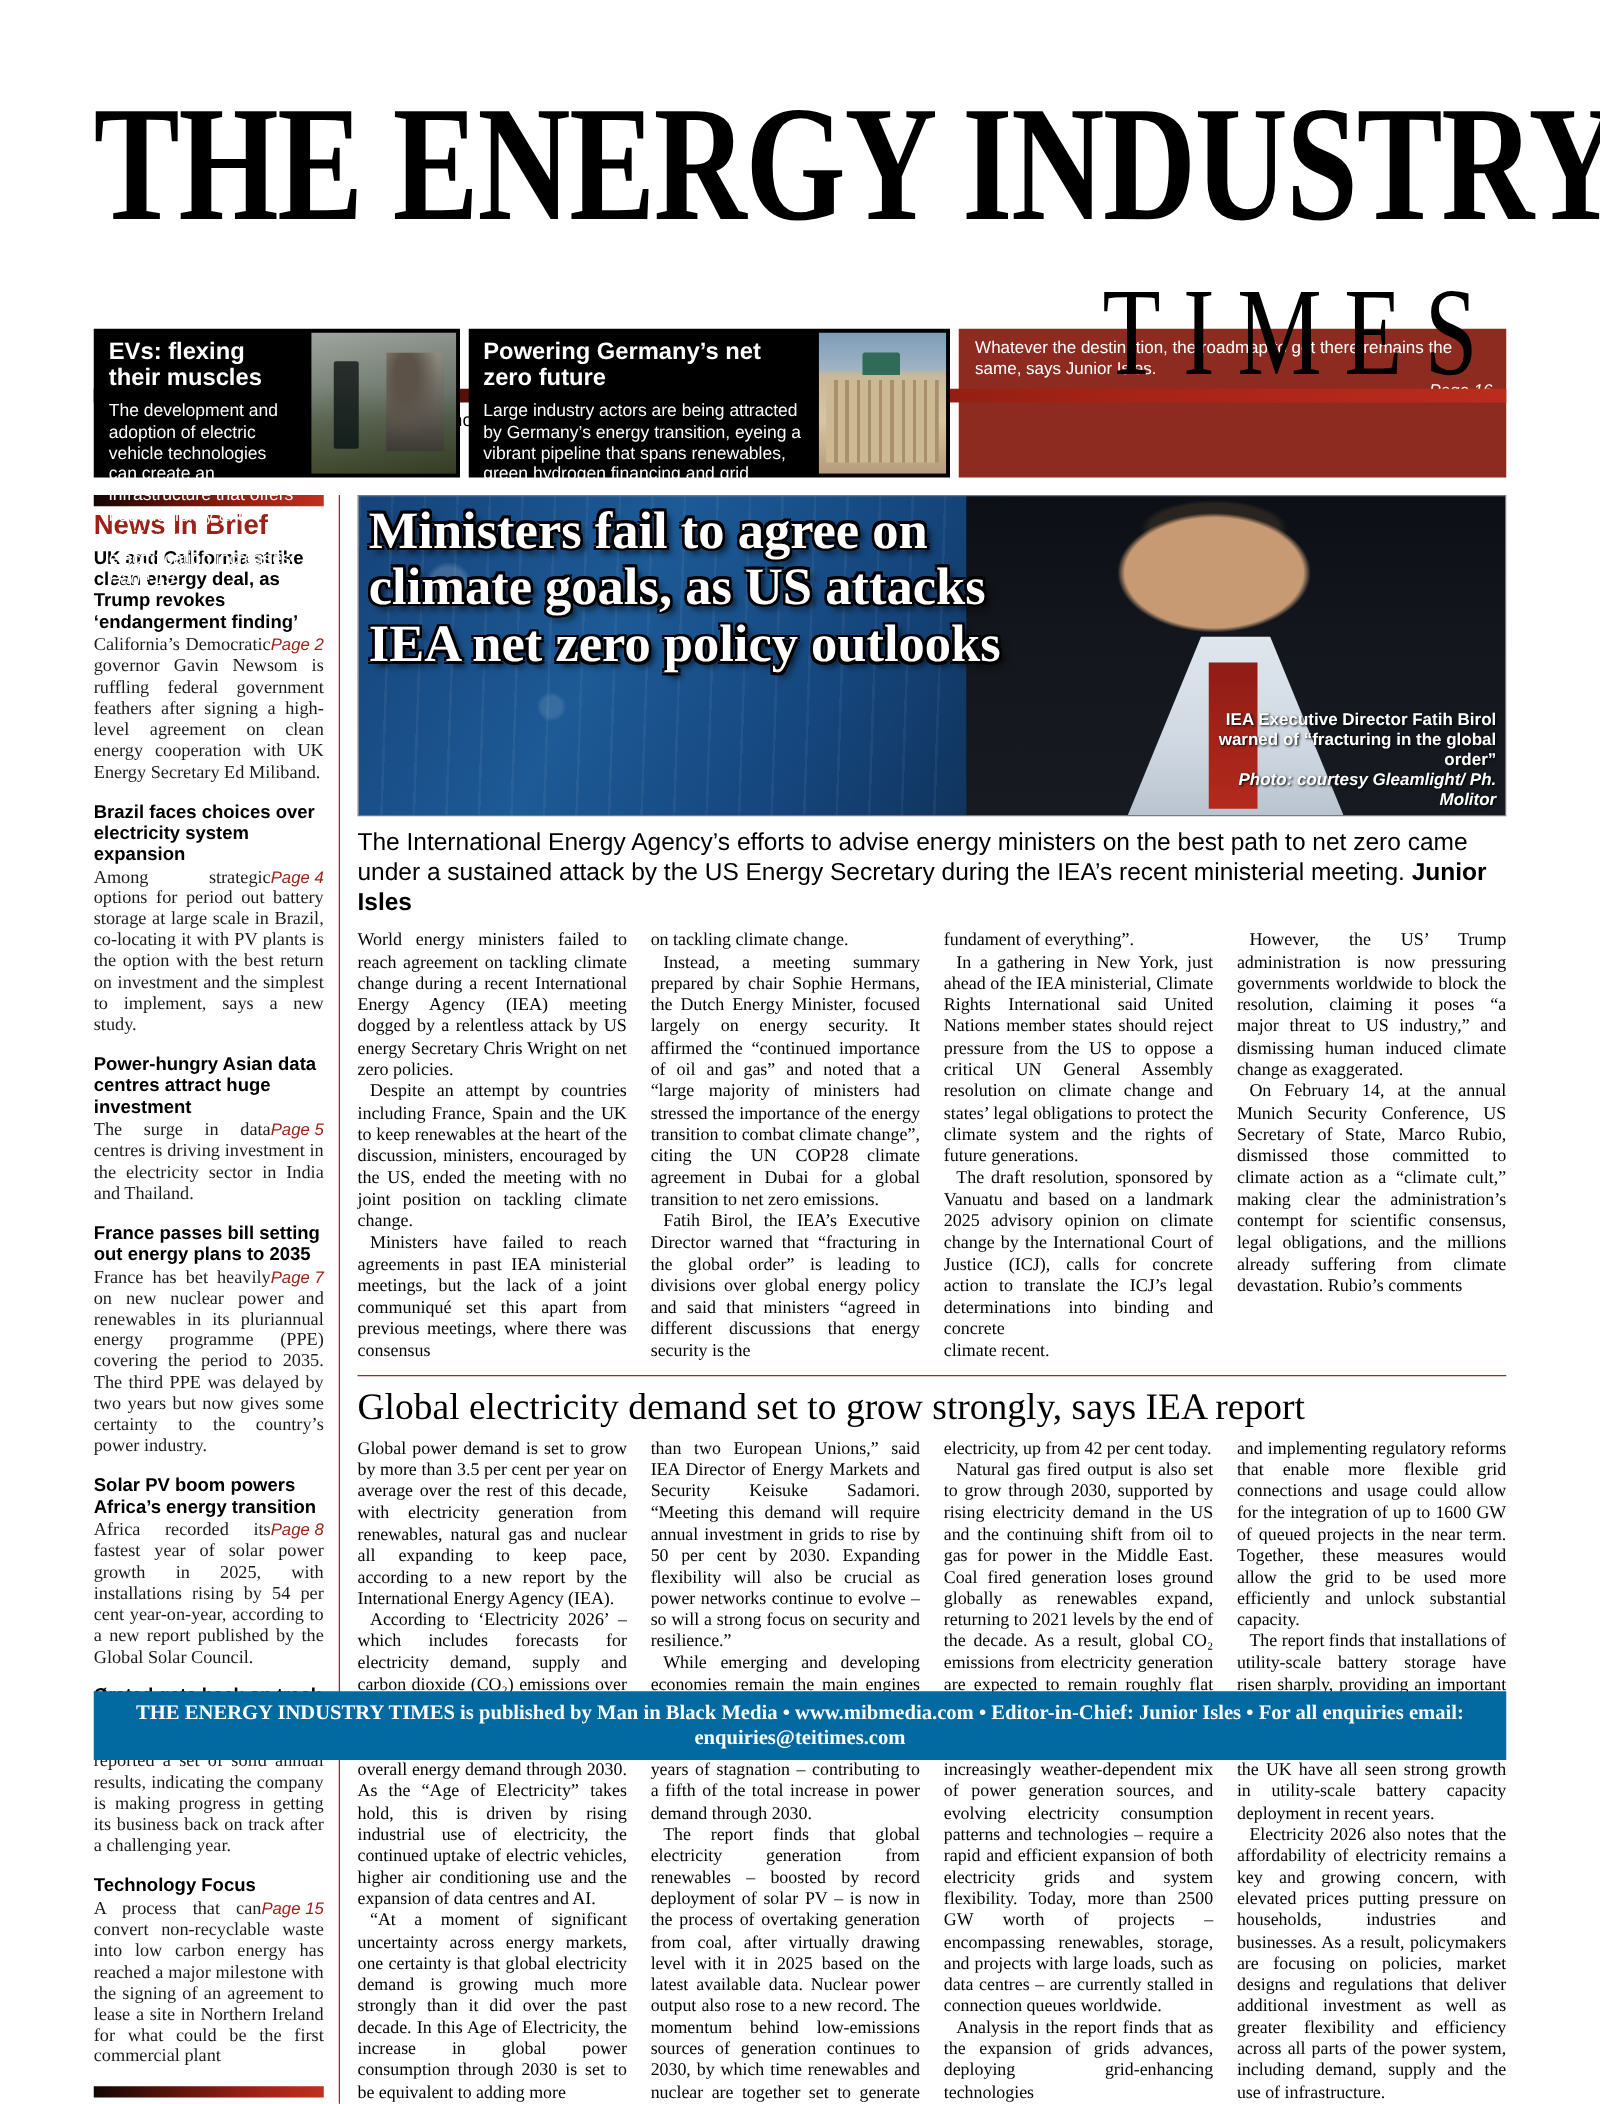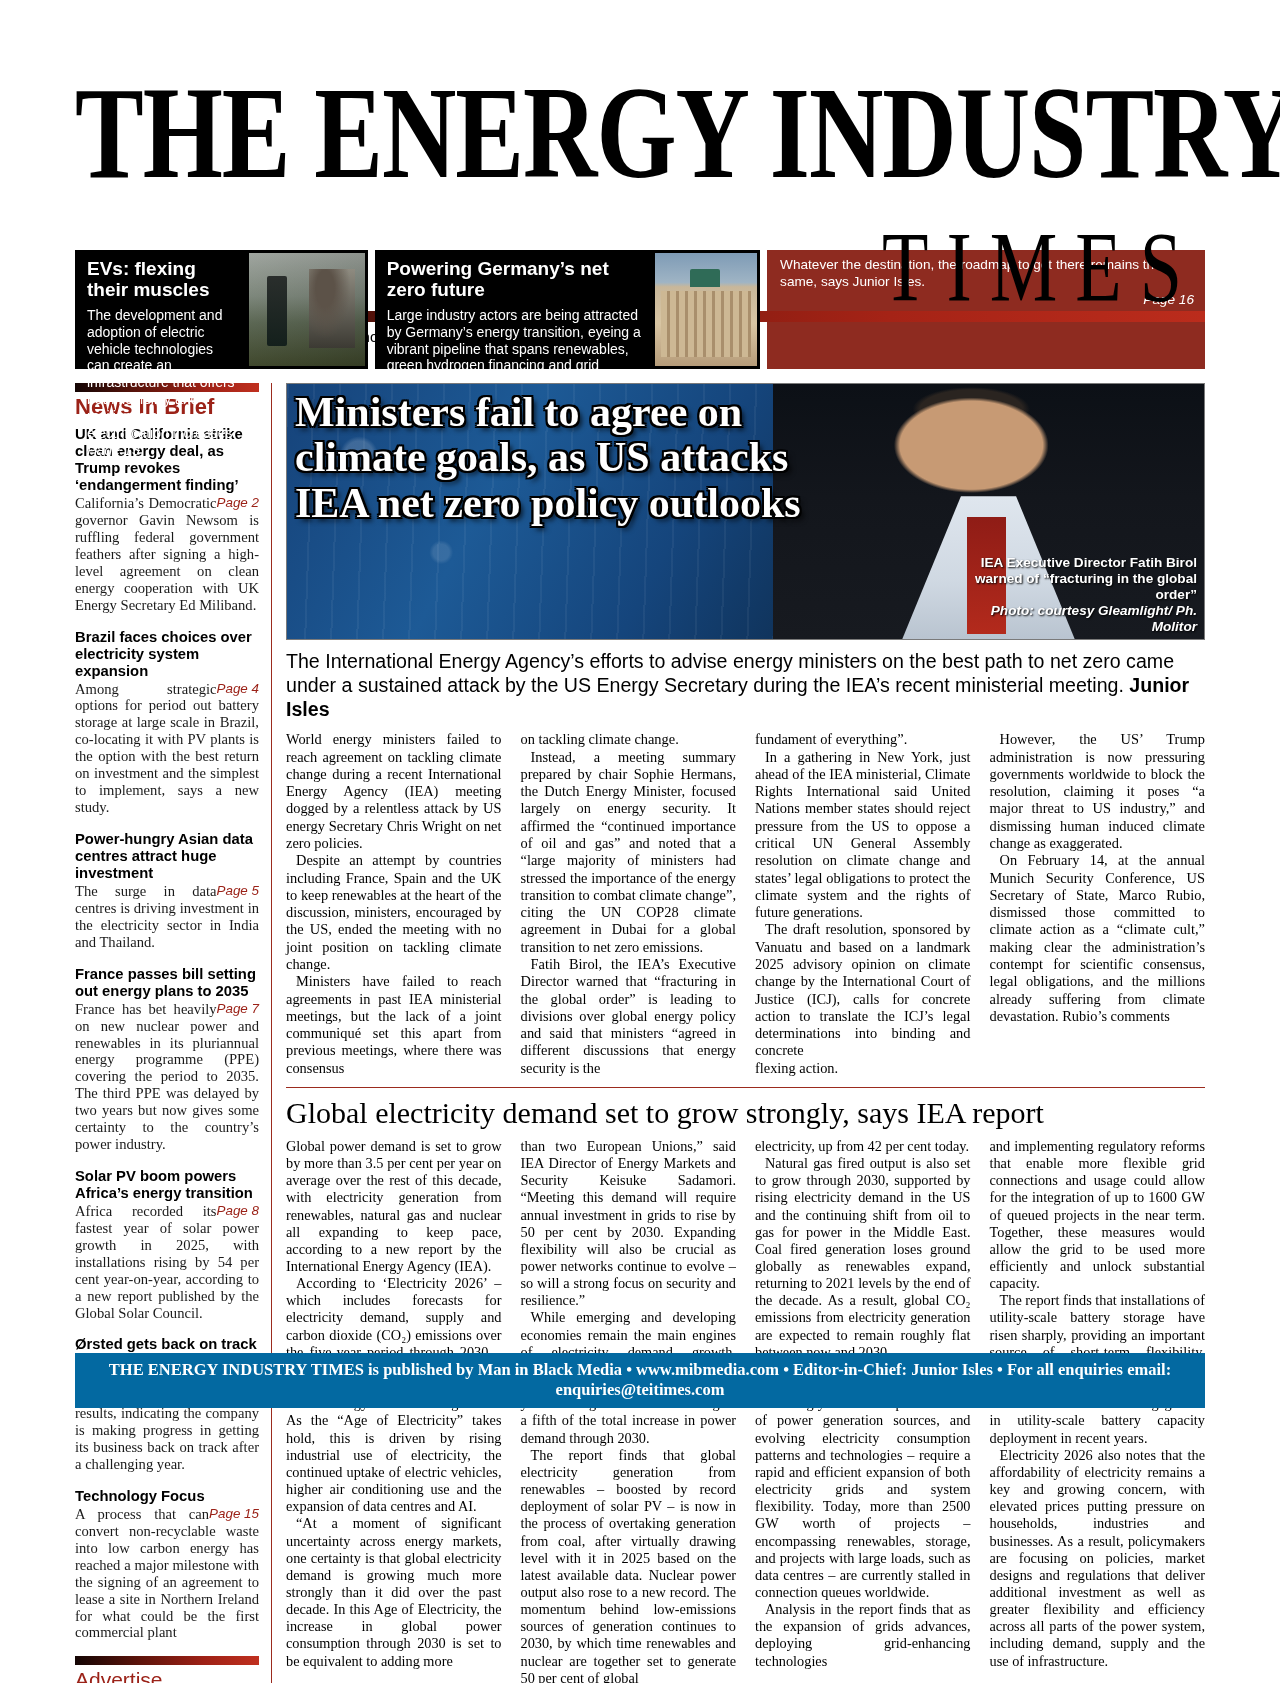--- a/index.html
+++ b/index.html
@@ -48,21 +48,21 @@
   }
   .mast-info {
     display:flex; align-items:baseline;
     padding-top:6px;
     font-size:14.5px;
   }
   .mast-info .issue { flex:0 0 auto; }
   .mast-info .site { font-weight:700; font-size:15px; margin-left:96px; }
 
   
-  .teasers { display:flex; gap:7px; height:119px; }
+  .teasers { display:flex; gap:7px; margin-top:13px; height:119px; }
   .teaser { background:#000; color:#fff; display:flex; position:relative; }
   .teaser.t1 { width:375px; }
   .teaser.t2 { width:494px; }
   .teaser-body { padding:9px 10px 6px 12px; flex:1 1 auto; }
   .teaser-h {
     font-size:19px; font-weight:700; line-height:1.08; margin:0 0 7px 0;
   }
   .teaser-p { font-size:14px; line-height:1.2; margin:0; }
   .teaser-pg { font-style:italic; font-size:14.2px; display:block; margin-top:1px; }
   .teaser-img { width:116px; flex:0 0 116px; align-self:stretch; margin:3px 3px 3px 0; overflow:hidden; position:relative; }
@@ -305,21 +305,21 @@
       <div class="cols4">
         <p class="first">World energy ministers failed to reach agreement on tackling climate change during a recent International Energy Agency (IEA) meeting dogged by a relentless attack by US energy Secretary Chris Wright on net zero policies.</p>
         <p>Despite an attempt by countries including France, Spain and the UK to keep renewables at the heart of the discussion, ministers, encouraged by the US, ended the meeting with no joint position on tackling climate change.</p>
         <p>Ministers have failed to reach agreements in past IEA ministerial meetings, but the lack of a joint communiqué set this apart from previous meetings, where there was consensus</p>
         <p class="first">on tackling climate change.</p>
         <p>Instead, a meeting summary prepared by chair Sophie Hermans, the Dutch Energy Minister, focused largely on energy security. It affirmed the “continued importance of oil and gas” and noted that a “large majority of ministers had stressed the importance of the energy transition to combat climate change”, citing the UN COP28 climate agreement in Dubai for a global transition to net zero emissions.</p>
         <p>Fatih Birol, the IEA’s Executive Director warned that “fracturing in the global order” is leading to divisions over global energy policy and said that ministers “agreed in different discussions that energy security is the</p>
         <p class="first">fundament of everything”.</p>
         <p>In a gathering in New York, just ahead of the IEA ministerial, Climate Rights International said United Nations member states should reject pressure from the US to oppose a critical UN General Assembly resolution on climate change and states’ legal obligations to protect the climate system and the rights of future generations.</p>
         <p>The draft resolution, sponsored by Vanuatu and based on a landmark 2025 advisory opinion on climate change by the International Court of Justice (ICJ), calls for concrete action to translate the ICJ’s legal determinations into binding and concrete</p>
-        <p class="first">flexing action.</p>
+        <p class="first">climate recent.</p>
         <p>However, the US’ Trump administration is now pressuring governments worldwide to block the resolution, claiming it poses “a major threat to US industry,” and dismissing human induced climate change as exaggerated.</p>
         <p>On February 14, at the annual Munich Security Conference, US Secretary of State, Marco Rubio, dismissed those committed to climate action as a “climate cult,” making clear the administration’s contempt for scientific consensus, legal obligations, and the millions already suffering from climate devastation. Rubio’s comments</p>
       </div>
 
       <hr class="hr-red">
 
       <div class="story2">
         <div class="story2-h">Global electricity demand set to grow strongly, says IEA report</div>
         <div class="cols4">
           <p class="first">Global power demand is set to grow by more than 3.5 per cent per year on average over the rest of this decade, with electricity generation from renewables, natural gas and nuclear all expanding to keep pace, according to a new report by the International Energy Agency (IEA).</p>

